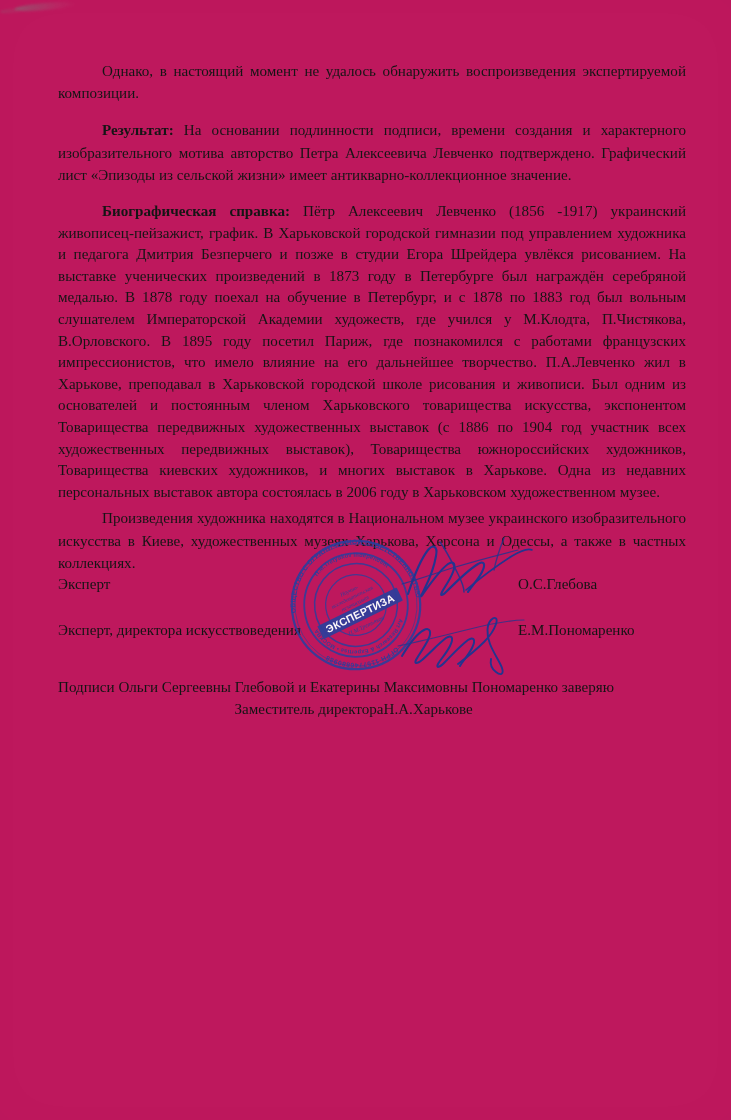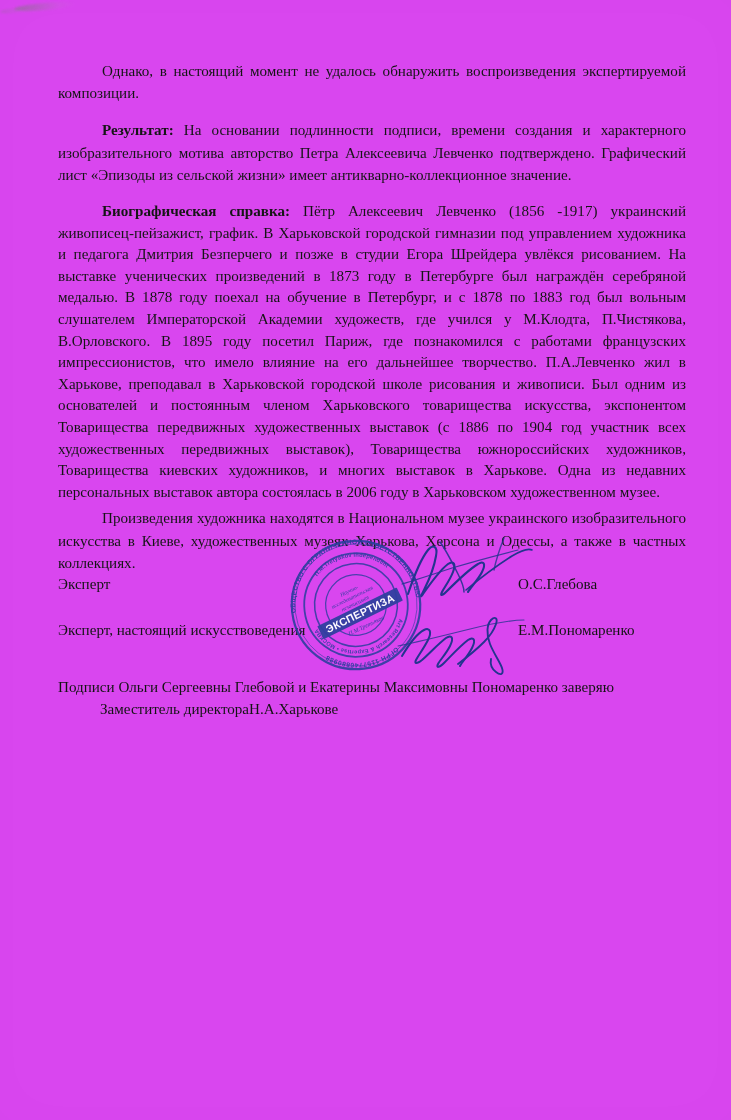--- a/index.html
+++ b/index.html
@@ -13,21 +13,21 @@
     position: relative;
     overflow: hidden;
     font-family: "Liberation Serif", "DejaVu Serif", serif;
     color: #141414;
   }
 
   
   #page {
     position: absolute;
     inset: 0;
-    background: #d946ef;
+    background: #be185d;
     
     box-shadow: inset 0 0 60px rgba(0,0,0,0.012);
   }
 
   
   .scan-smudge {
     position: absolute;
     left: 14px;
     top: 3px;
     width: 62px;
@@ -94,21 +94,21 @@
   .sp-2 { height: 37px; }
 
   .certify-line {
     margin-top: 0px;
     white-space: nowrap;
   }
   .deputy-row {
     position: relative;
     display: flex;
     align-items: baseline;
-    justify-content: flex-start;
+    justify-content: center;
     margin-top: 2px;
   }
   .deputy-left { padding-left: 42px; white-space: nowrap; }
   .deputy-right { min-width: 168px; white-space: nowrap; }
 
   
   #stamp {
     position: absolute;
     left: 287px;
     top: 536px;
@@ -153,21 +153,21 @@
     <div class="sp-1"></div>
 
     <div class="sig-row">
       <span class="sig-left">Эксперт</span>
       <span class="sig-right">О.С.Глебова</span>
     </div>
 
     <div class="sp-1"></div>
 
     <div class="sig-row">
-      <span class="sig-left">Эксперт, настоящий искусствоведения</span>
+      <span class="sig-left">Эксперт, директора искусствоведения</span>
       <span class="sig-right">Е.М.Пономаренко</span>
     </div>
 
     <div class="sp-2"></div>
 
     <div class="certify-line">Подписи Ольги Сергеевны Глебовой и Екатерины Максимовны Пономаренко заверяю</div>
 
     <div class="deputy-row">
       <span class="deputy-left">Заместитель директора</span>
       <span class="deputy-right">Н.А.Харькове</span>

